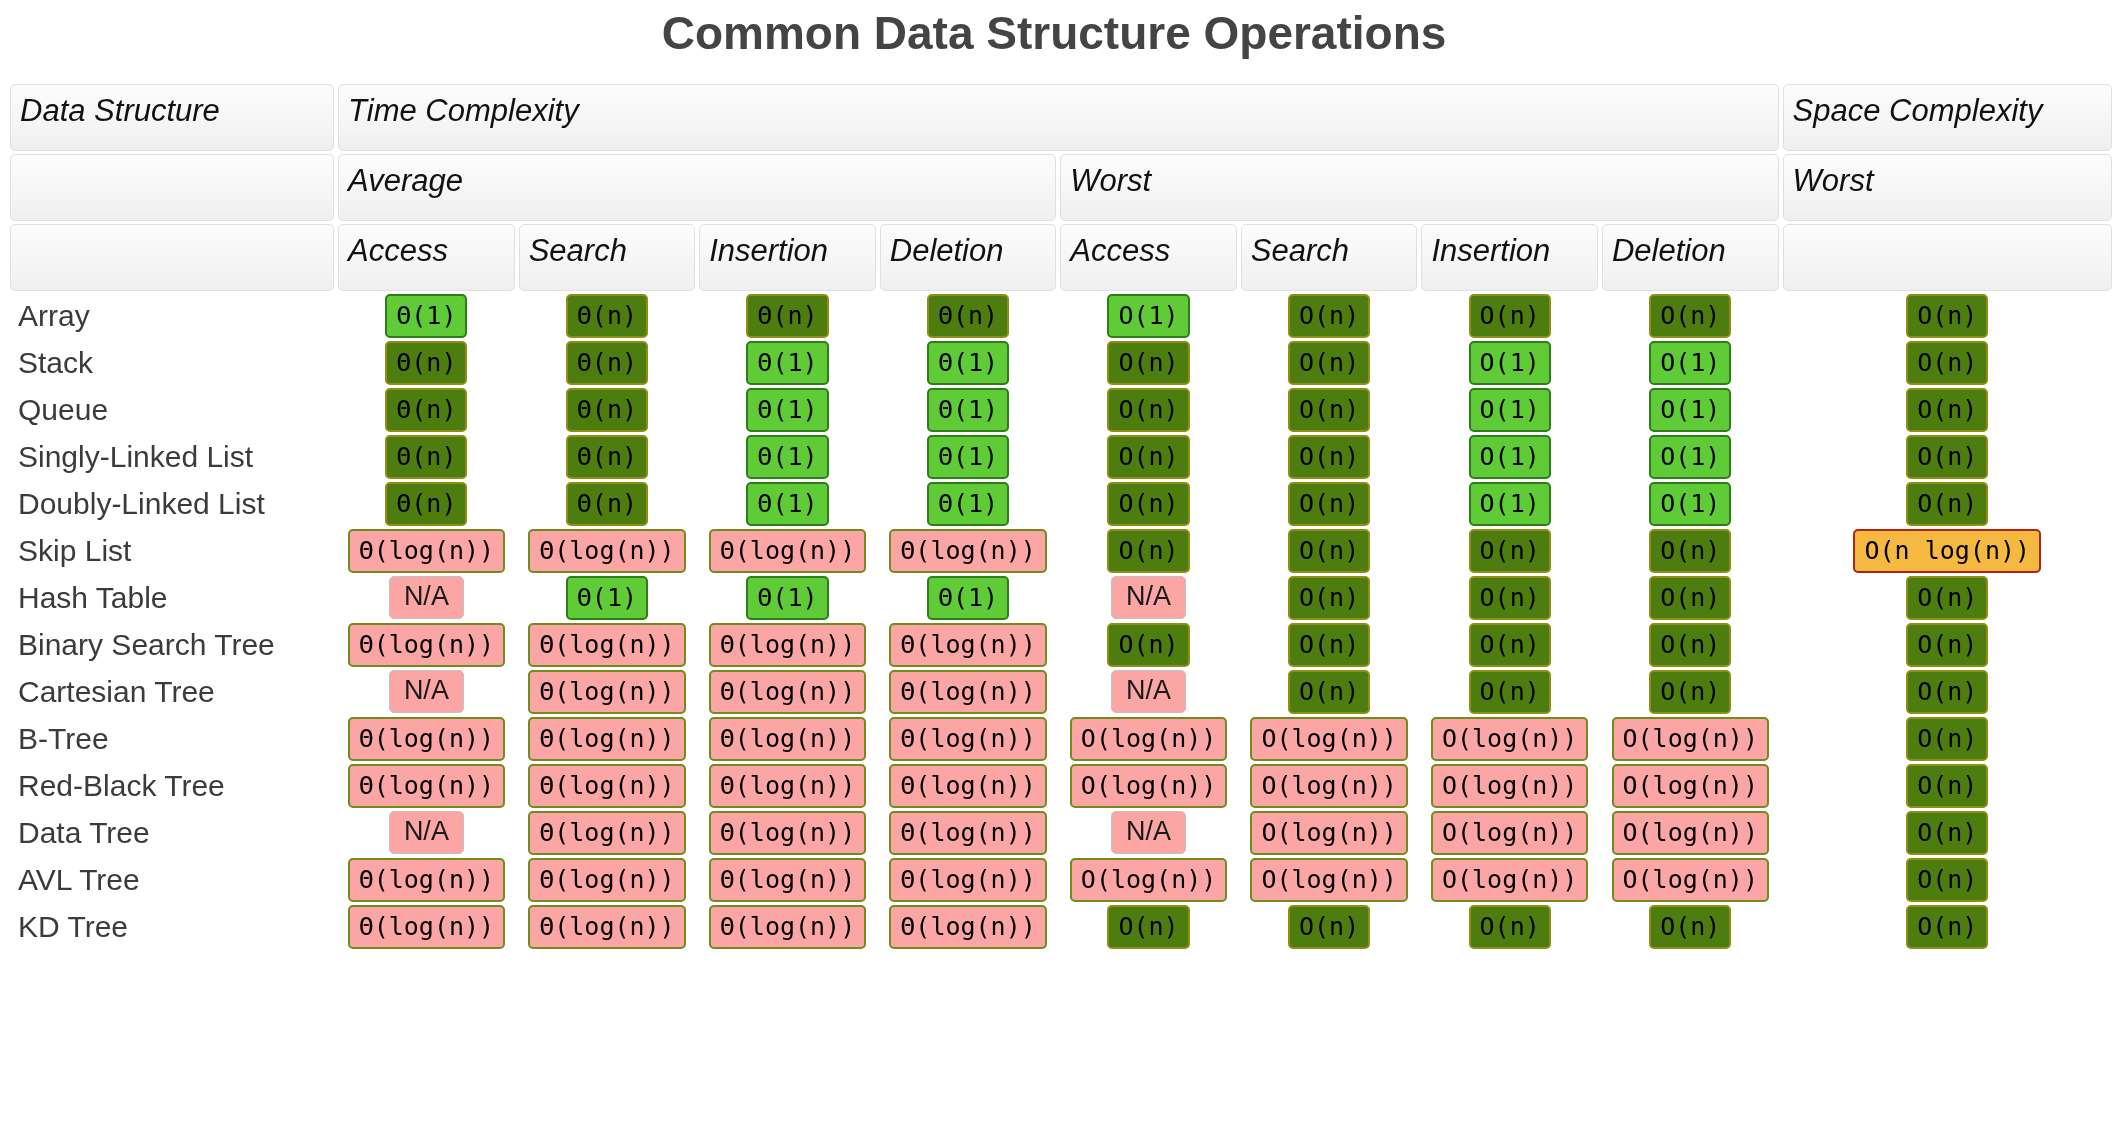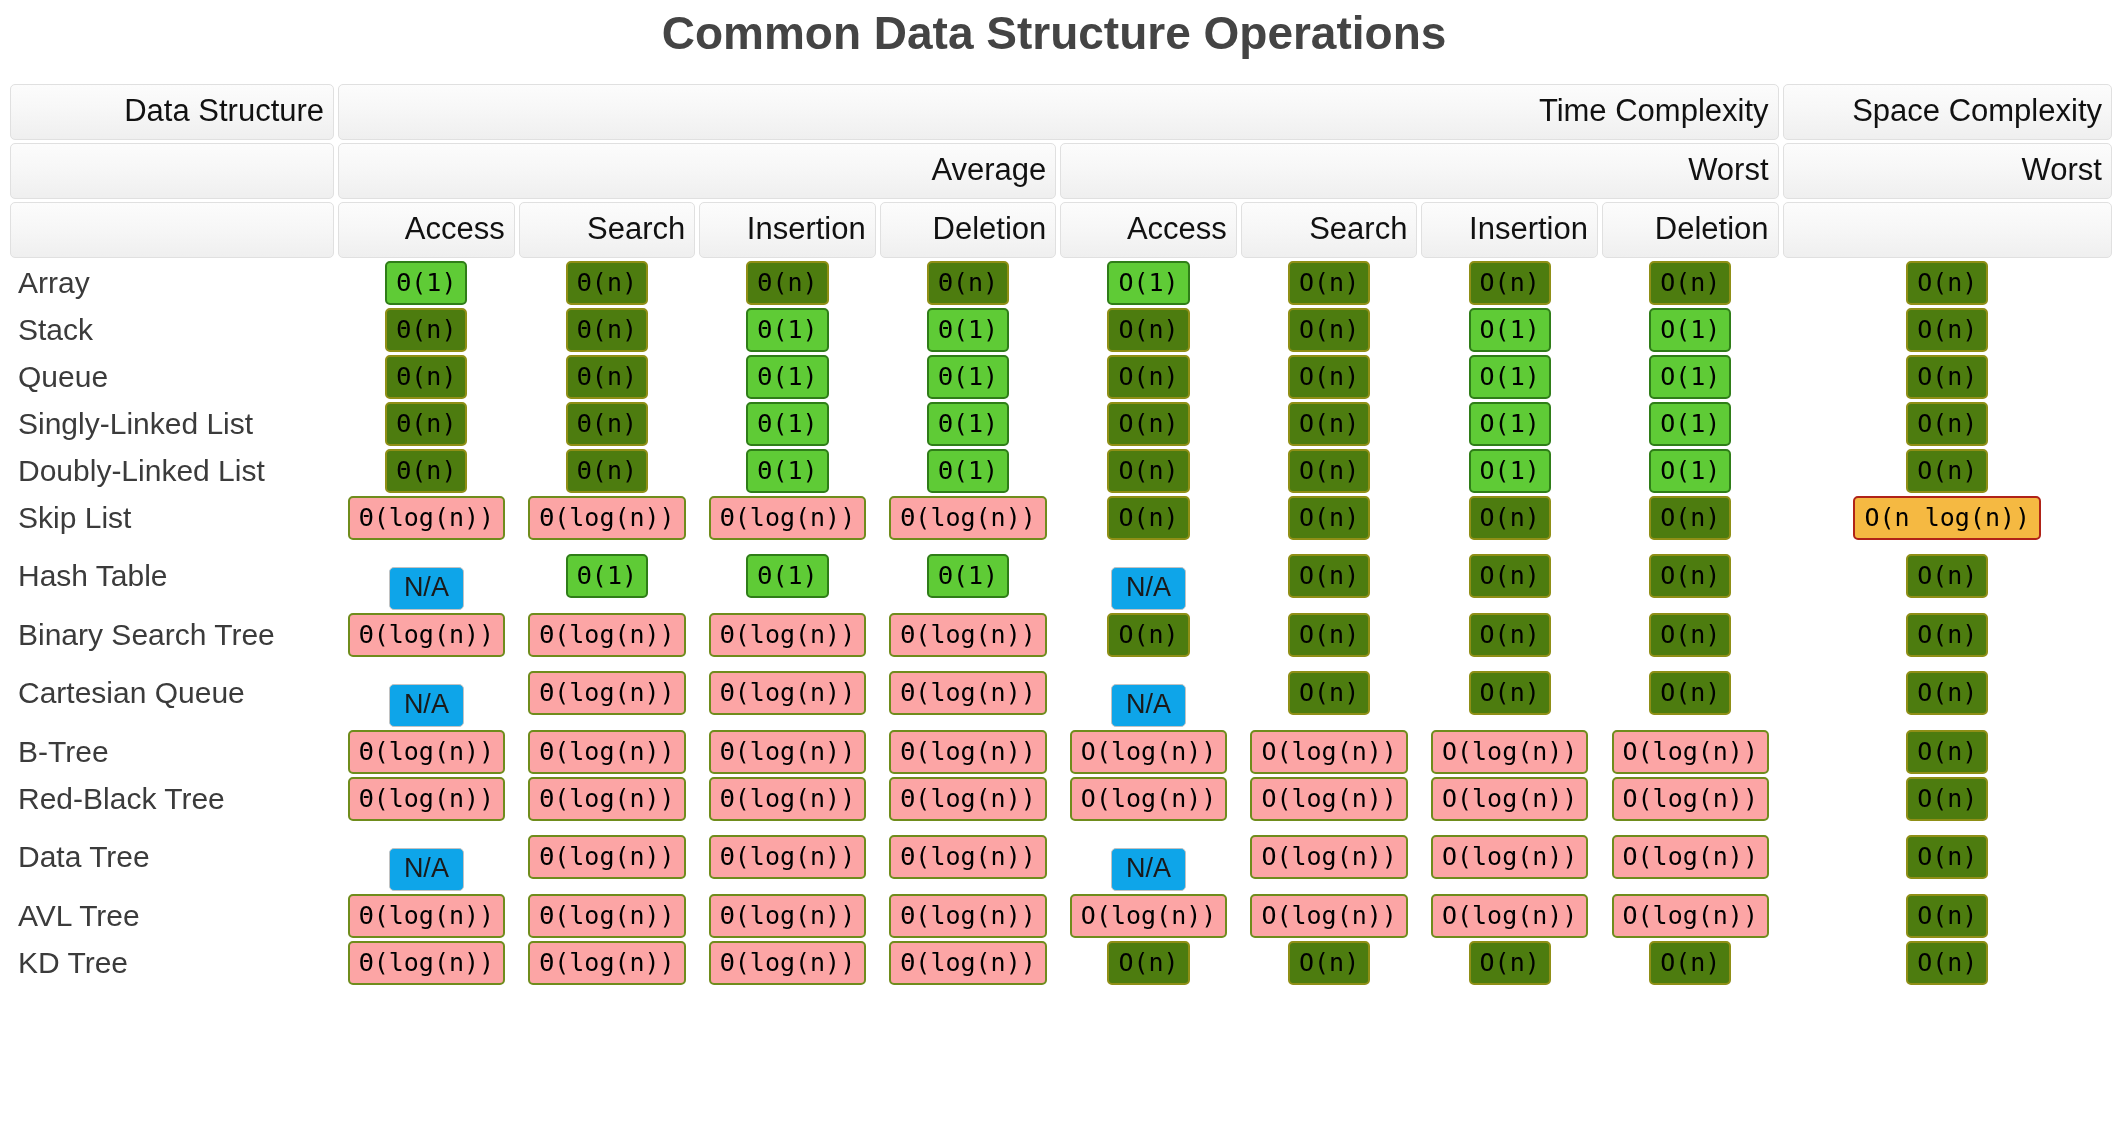--- a/index.html
+++ b/index.html
@@ -41,27 +41,28 @@
     table-layout: fixed;
   }
 
   th.hcell {
     background: linear-gradient(to bottom, #fcfcfc 0%, #f7f7f7 45%, #efefef 100%);
     border: 1px solid #e0e0e0;
     border-radius: 5px;
     font-weight: normal;
     font-size: 31px;
     color: #111111;
-    text-align: right;
-    padding: 7px 9px 9px 9px;
+    text-align: left;
+    padding: 7px 9px 20px 9px;
     height: 38px;
     vertical-align: middle;
     font-family: "Liberation Sans", sans-serif;
     white-space: nowrap;
     overflow: hidden;
+    font-style: italic;
   }
   th.hcell.blank { color: transparent; }
 
   td.rowlabel {
     font-size: 30px;
     color: #3b3b3b;
     text-underline-offset: 4px;
     padding: 0 0 0 8px;
     white-space: nowrap;
     vertical-align: middle;
@@ -102,28 +103,27 @@
   }
   .badge.yellow {
     background: #4d7c0f;
     border-color: #8f8f16;
   }
   .badge.orange {
     background: #f5b942;
     border-color: #b02318;
   }
   .badge.na {
-    background: #0ea5e9;
+    background: #fca5a5;
     border-color: #c2c2c2;
     border-width: 1px;
     font-family: "Liberation Sans", sans-serif;
     font-size: 27px;
     padding: 6px 14px 8px 14px;
     color: #1a1a1a;
-    margin-top: 24px;
   }
 
   
   col.c-name  { width: 246px; }
   col.c-op    { width: 134px; }
   col.c-space { width: 250px; }
 </style>
 </head>
 <body>
 
@@ -260,21 +260,21 @@
           <td class="cell"><span class="badge lime">Θ(log(n))</span></td>
           <td class="cell"><span class="badge lime">Θ(log(n))</span></td>
           <td class="cell"><span class="badge lime">Θ(log(n))</span></td>
           <td class="cell"><span class="badge yellow">O(n)</span></td>
           <td class="cell"><span class="badge yellow">O(n)</span></td>
           <td class="cell"><span class="badge yellow">O(n)</span></td>
           <td class="cell"><span class="badge yellow">O(n)</span></td>
           <td class="cell"><span class="badge yellow">O(n)</span></td>
         </tr>
         <tr>
-          <td class="rowlabel">Cartesian Queue</td>
+          <td class="rowlabel">Cartesian Tree</td>
           <td class="cell"><span class="badge na">N/A</span></td>
           <td class="cell"><span class="badge lime">Θ(log(n))</span></td>
           <td class="cell"><span class="badge lime">Θ(log(n))</span></td>
           <td class="cell"><span class="badge lime">Θ(log(n))</span></td>
           <td class="cell"><span class="badge na">N/A</span></td>
           <td class="cell"><span class="badge yellow">O(n)</span></td>
           <td class="cell"><span class="badge yellow">O(n)</span></td>
           <td class="cell"><span class="badge yellow">O(n)</span></td>
           <td class="cell"><span class="badge yellow">O(n)</span></td>
         </tr>

